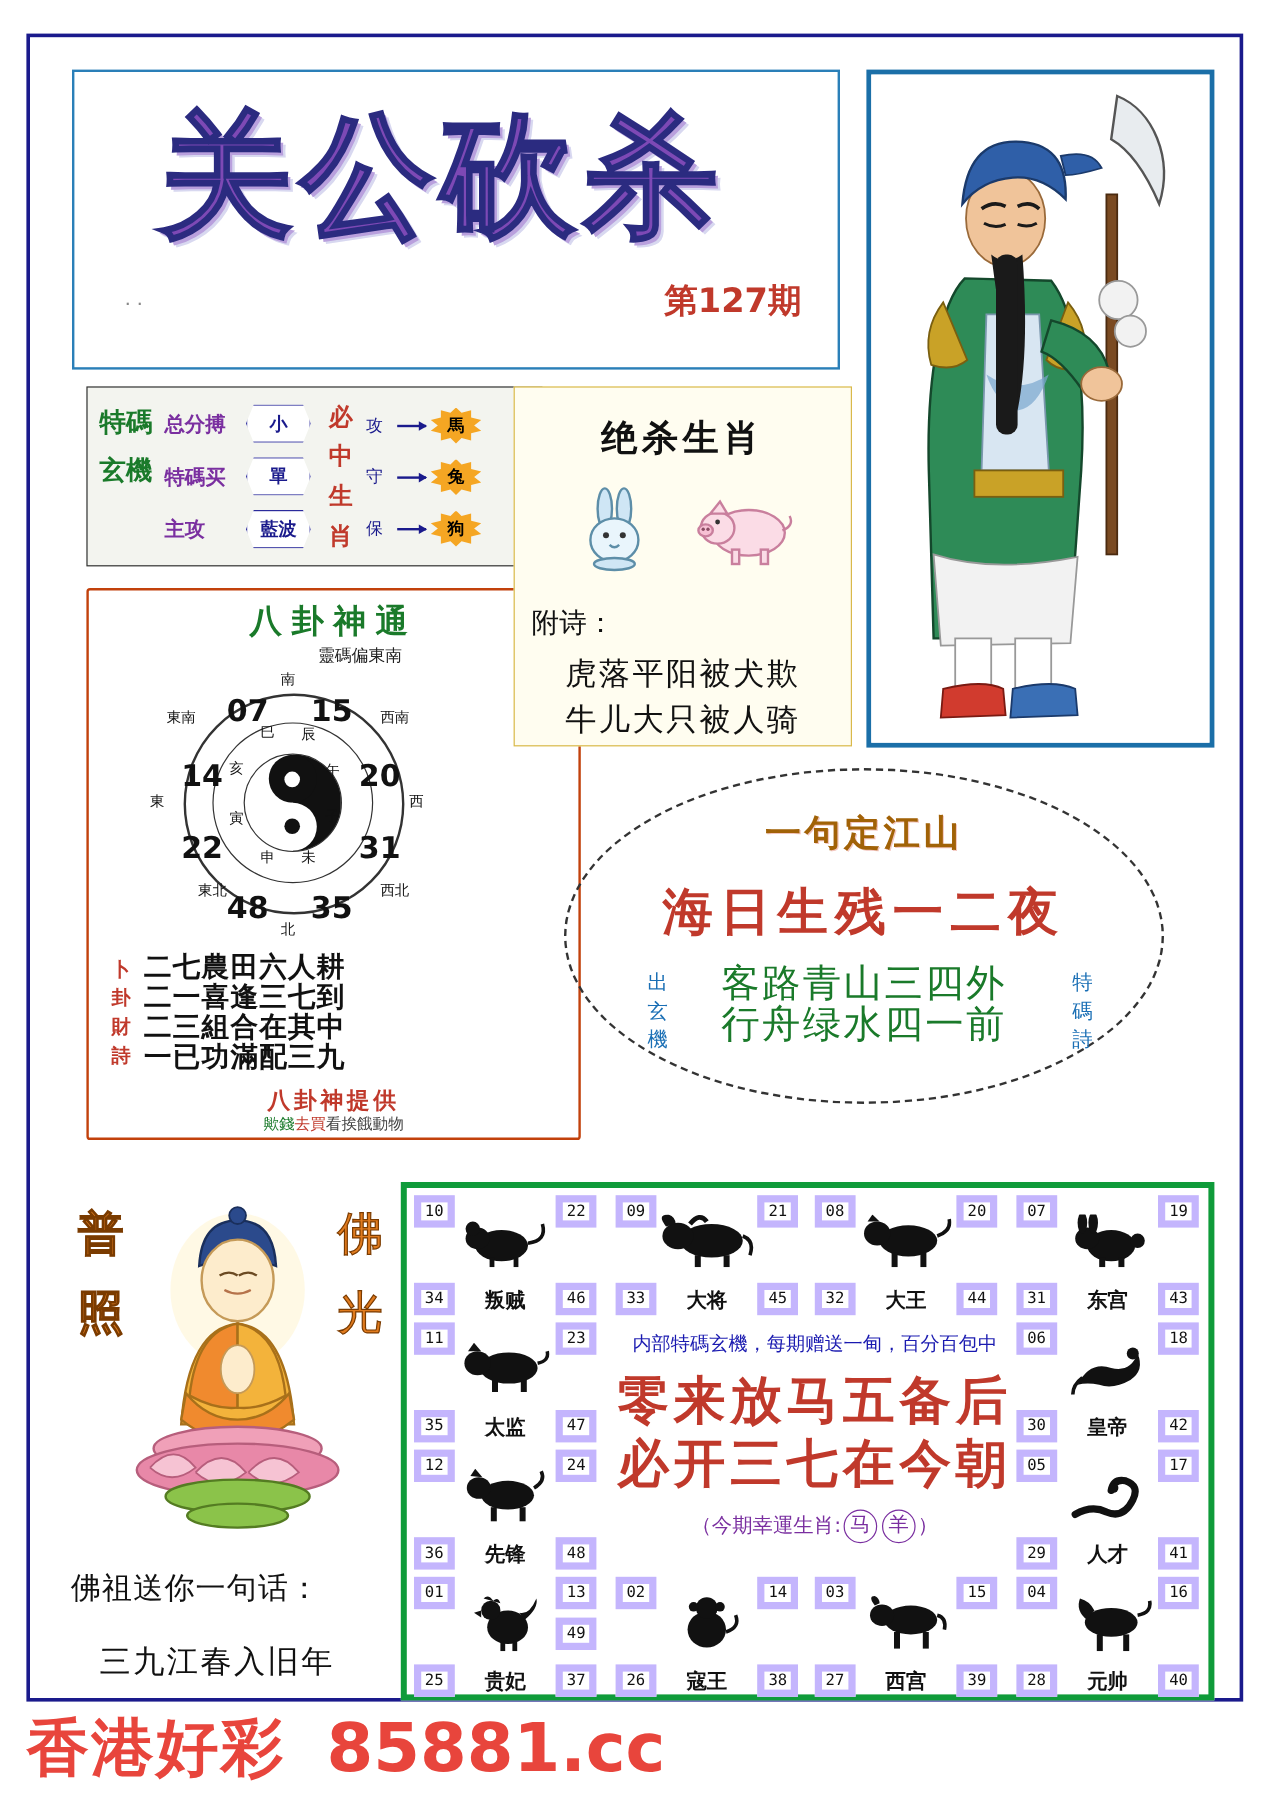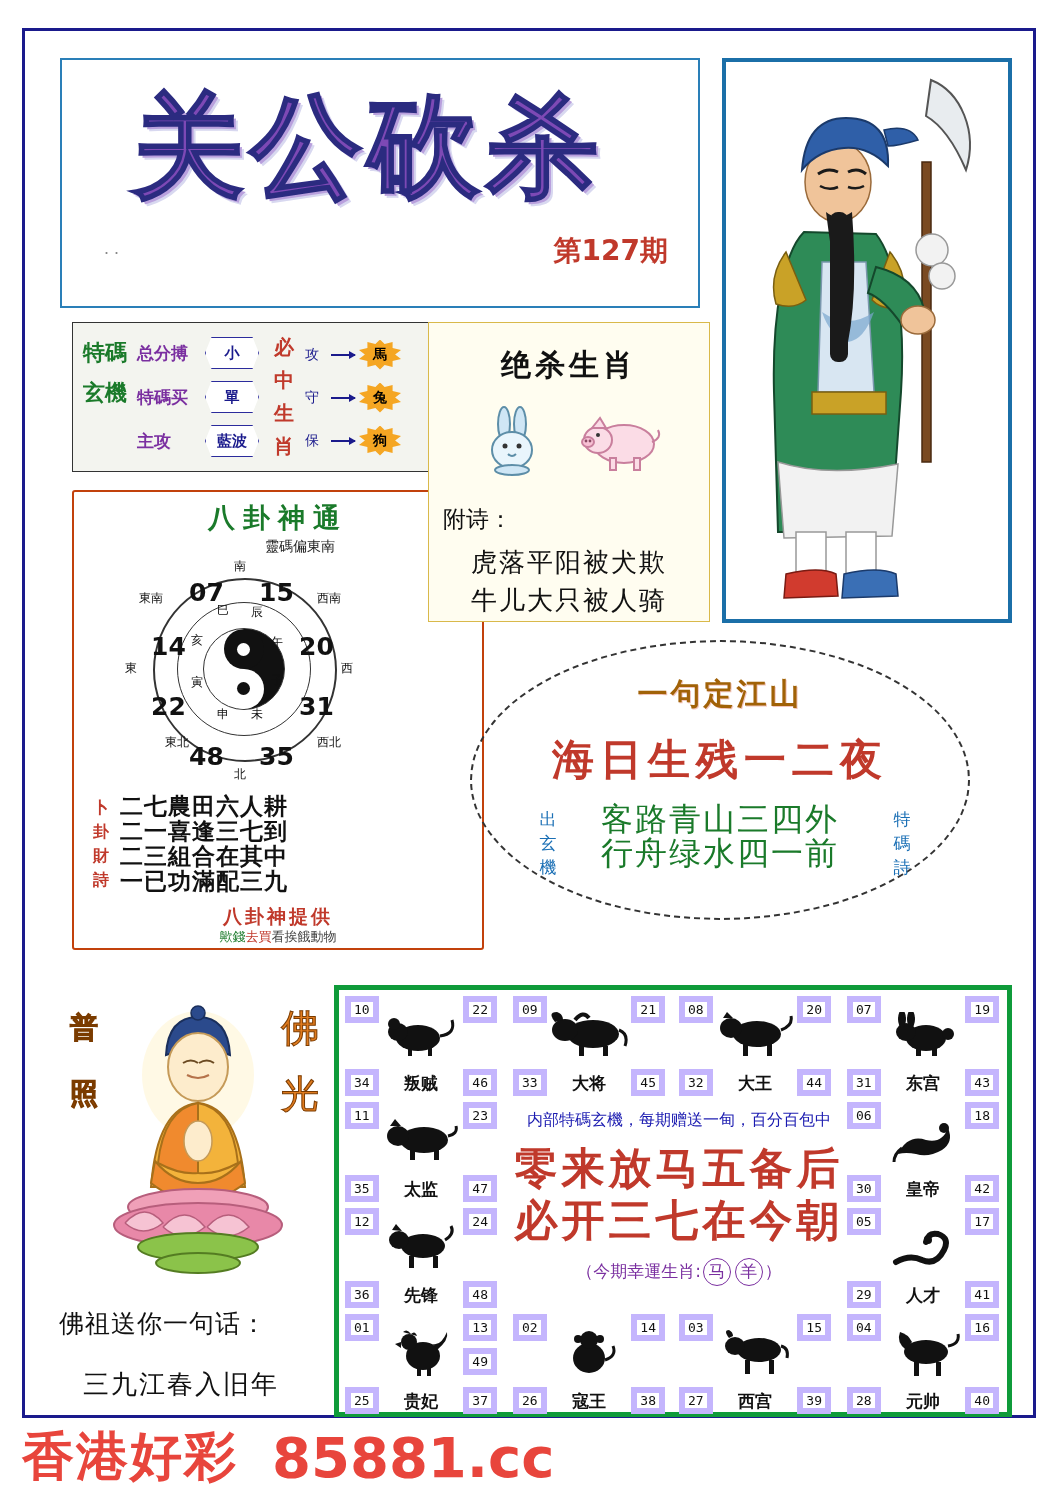--- a/index.html
+++ b/index.html
@@ -475,21 +475,21 @@
     left: 55px;
     top: 985px;
     width: 275px;
     height: 430px;
   }
   .pu-zhao {
     position: absolute;
     left: 6px;
     top: 10px;
     width: 46px;
-    font-size: 28px;
+    font-size: 38px;
     font-weight: bold;
     color: #e07b1e;
     line-height: 66px;
     text-align: center;
     font-family: "DejaVu Sans", sans-serif;
     -webkit-text-stroke: 1px #7a3b00;
   }
   .fo-guang {
     position: absolute;
     left: 218px;

